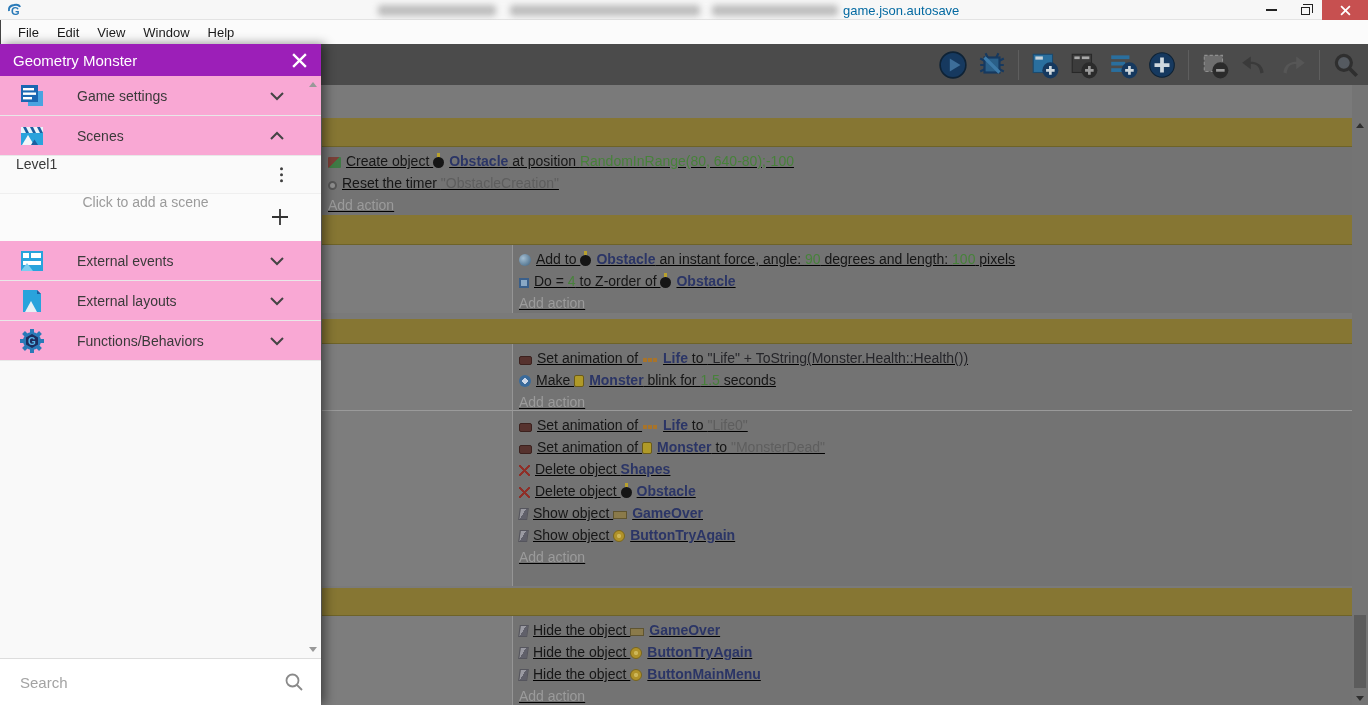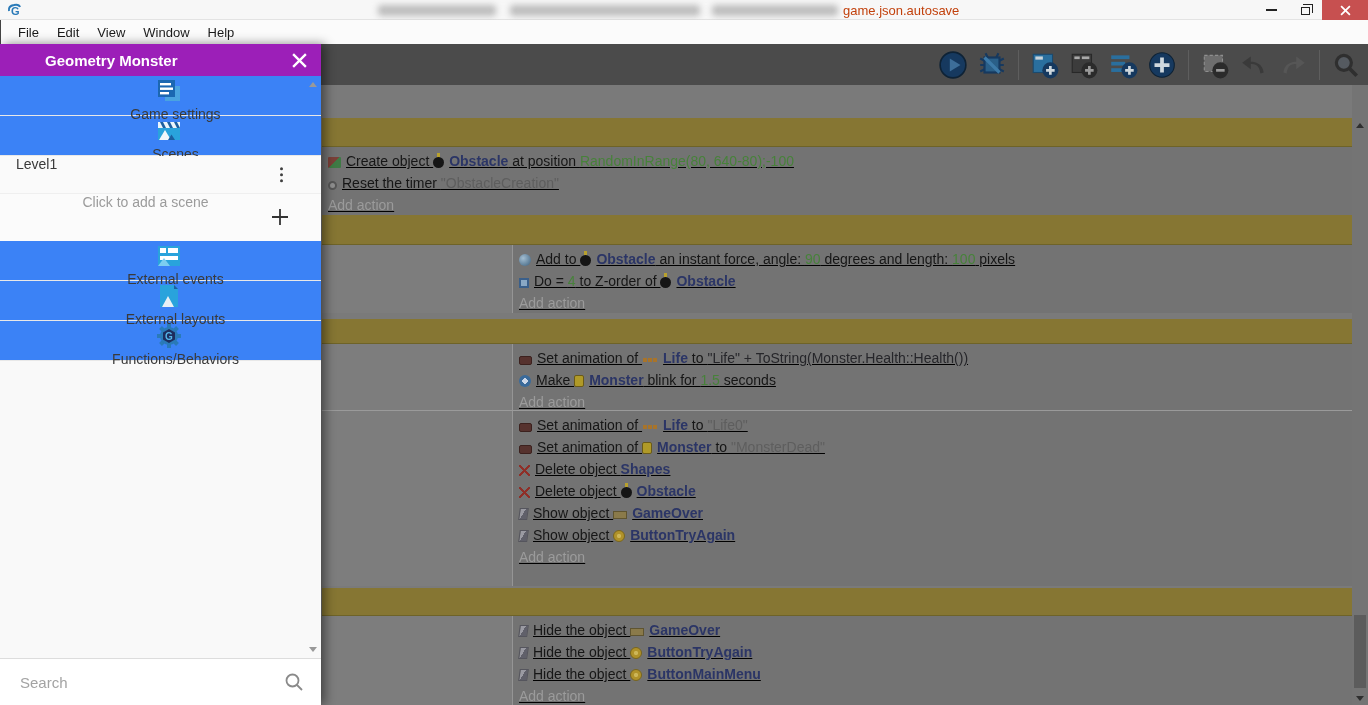--- a/index.html
+++ b/index.html
@@ -5,21 +5,21 @@
   html,body{margin:0;padding:0;background:#222;}
   *{box-sizing:border-box;}
   #stage{position:relative;width:1368px;height:705px;overflow:hidden;
          font-family:"Liberation Sans","DejaVu Sans",sans-serif;background:#7a7a7a;}
 
   
   .titlebar{position:absolute;left:0;top:0;width:1368px;height:20px;background:#f7f7f7;
             border-bottom:1px solid #e3e3e3;}
   .app-logo{position:absolute;left:6px;top:2px;width:16px;height:16px;}
   .blur-blob{position:absolute;top:5px;height:11px;background:#bdbdbd;border-radius:3px;filter:blur(3px);}
-  .title-text{position:absolute;left:843px;top:3px;font-size:13px;color:#c2410c;}
+  .title-text{position:absolute;left:843px;top:3px;font-size:13px;color:#0369a1;}
   .winbtn{position:absolute;top:0;height:20px;display:flex;align-items:center;justify-content:center;}
   .btn-min{left:1256px;width:30px;}
   .btn-restore{left:1290px;width:30px;}
   .btn-close{left:1322px;width:46px;background:#c75050;}
   .min-glyph{width:11px;height:2px;background:#222;}
   .restore-glyph{position:relative;width:9px;height:8px;border:1.5px solid #222;background:#f7f7f7;margin-top:2px;}
   .restore-glyph::before{content:"";position:absolute;left:1.5px;top:-4.5px;width:9px;height:8px;
       border:1.5px solid #222;border-bottom:none;border-left:none;}
 
   
@@ -75,22 +75,22 @@
   .vthumb{position:absolute;left:2px;top:530px;width:12px;height:73px;background:#5c5c5c;}
   .arr{width:0;height:0;position:absolute;left:4px;}
   .arr-up{top:38px;border-left:4px solid transparent;border-right:4px solid transparent;border-bottom:5px solid #2f2f2f;}
   .arr-down{bottom:4px;border-left:4px solid transparent;border-right:4px solid transparent;border-top:5px solid #2f2f2f;}
 
   
   .drawer{position:absolute;left:0;top:44px;width:321px;height:661px;background:#f9f9f9;
           box-shadow:4px 0 10px rgba(0,0,0,0.45);}
   .drawer-head{position:absolute;left:0;top:0;width:321px;height:32px;background:#9c1fb8;
                display:flex;align-items:center;justify-content:space-between;padding:0 13px;}
-  .drawer-title{color:#fff;font-size:15px;font-weight:bold;margin-left:32px;}
-  .nav-row{height:40px;display:flex;align-items:center;border-bottom:1px solid #e8e8e8;background:#3b82f6;flex-direction:column;}
+  .drawer-title{color:#fff;font-size:15px;font-weight:normal;}
+  .nav-row{height:40px;display:flex;align-items:center;border-bottom:1px solid #e8e8e8;background:#f9a8d4;}
   .nav-icon{width:30px;height:30px;margin-left:17px;flex-shrink:0;}
   .nav-label{margin-left:30px;font-size:14px;color:#3a3a3a;}
   .chev{margin-left:auto;margin-right:32px;}
   .scene-row{position:relative;height:38px;display:flex;align-items:flex-start;background:#fafafa;border-bottom:1px solid #efefef;}
   .scene-label{margin-left:16px;font-size:14px;color:#3a3a3a;}
   .dots{position:absolute;right:38px;top:50%;transform:translateY(-50%);display:flex;flex-direction:column;gap:2.5px;}
   .dots i{width:3.5px;height:3.5px;border-radius:50%;background:#3f3f3f;}
   .row-edit{background:#d4d4d4;}
   .scene-input{position:absolute;left:16px;top:6px;height:24px;font-size:15px;color:#111;display:flex;align-items:center;}
   .caret{display:inline-block;width:1.5px;height:18px;background:#111;margin-left:1px;}

